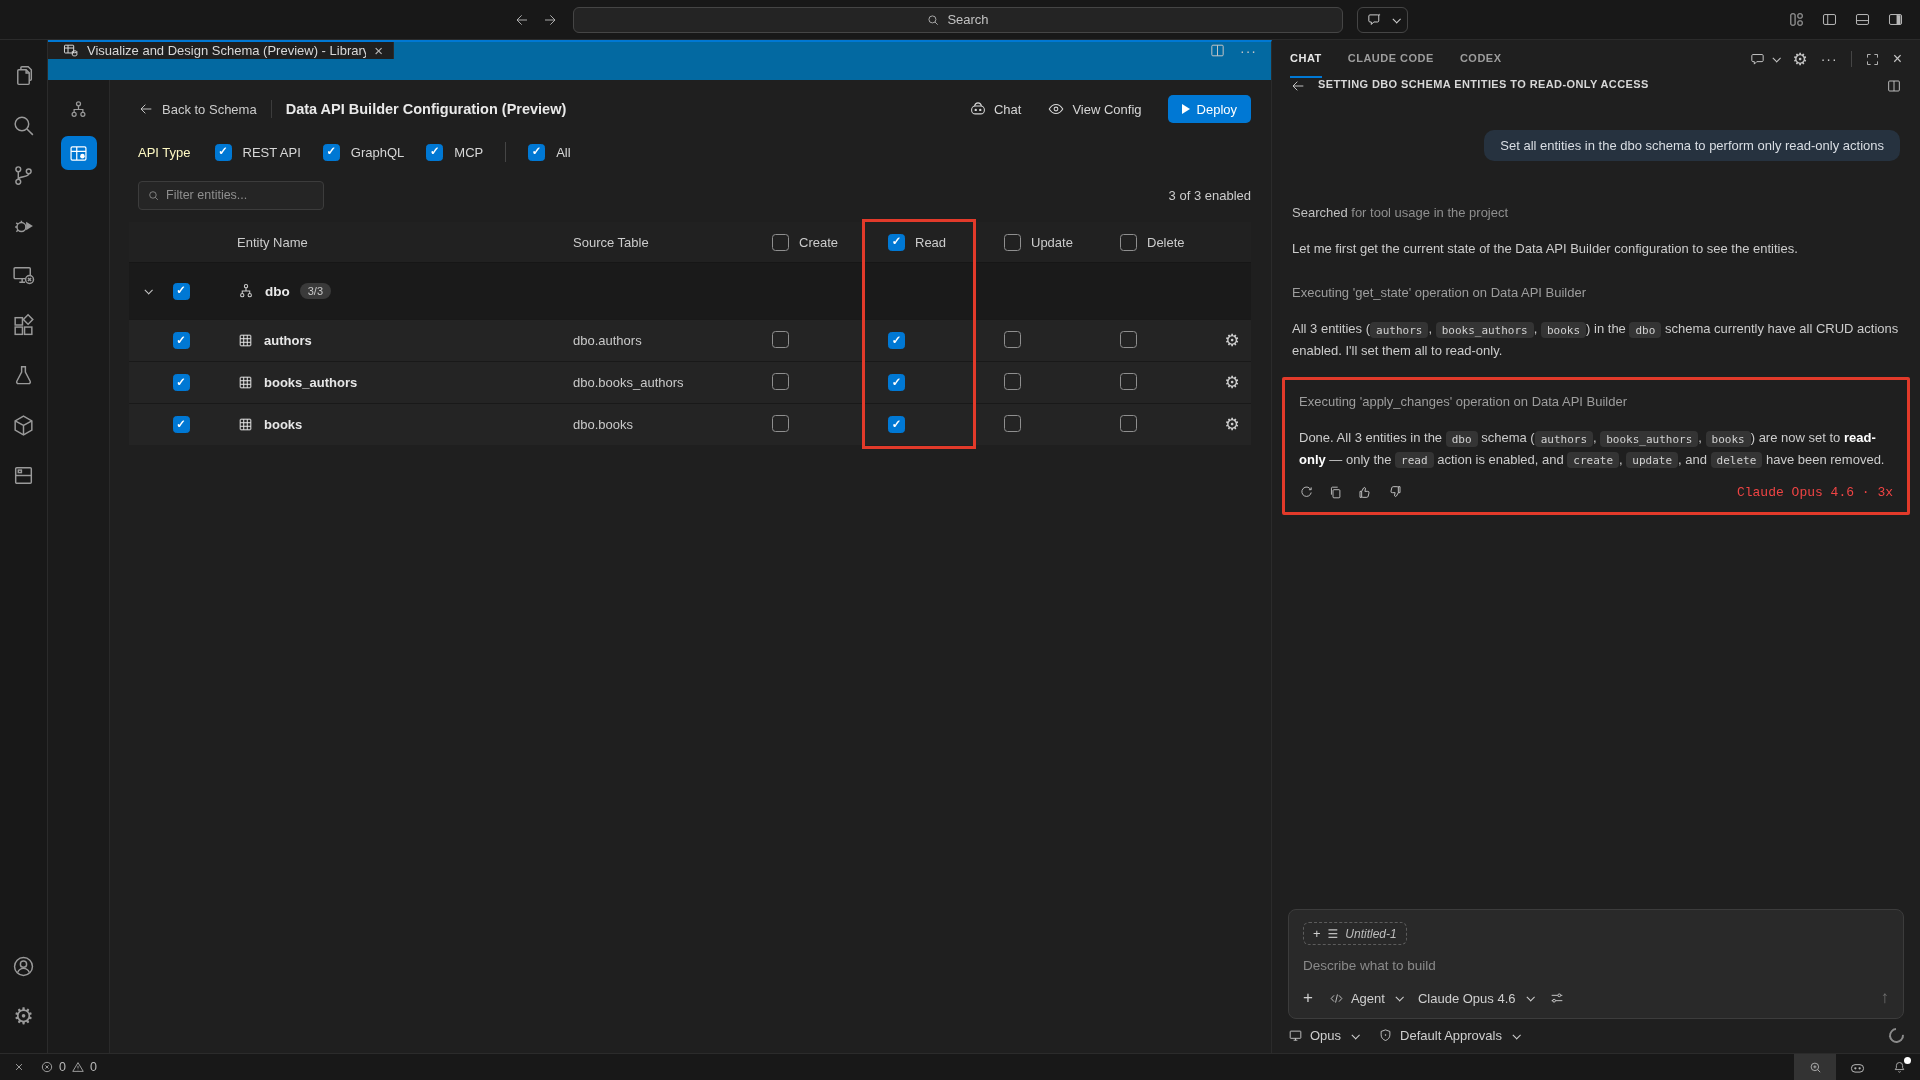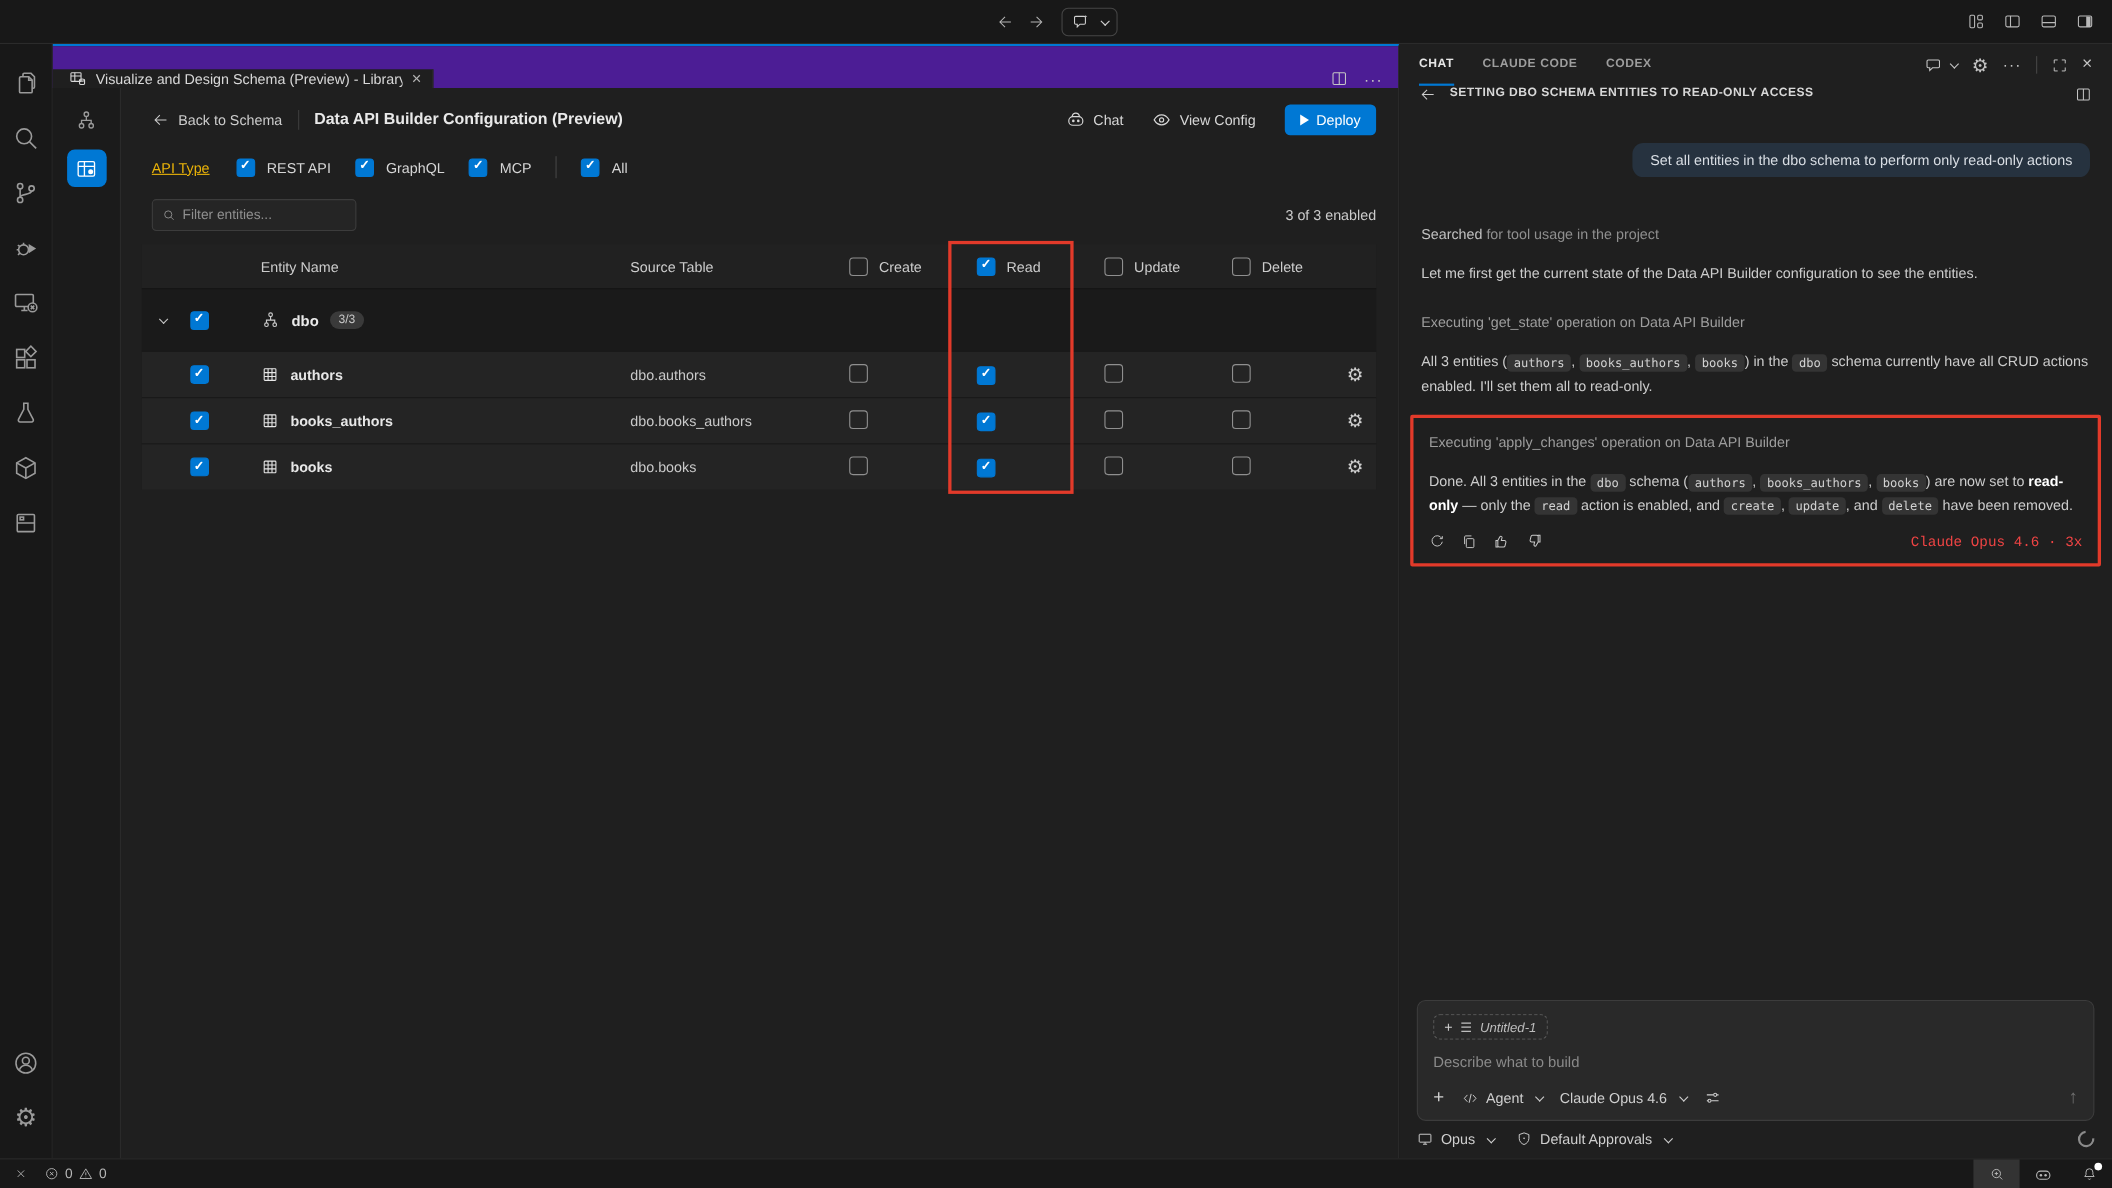--- a/index.html
+++ b/index.html
@@ -20,21 +20,21 @@
   .main { flex:1; display:flex; min-height:0; }
 
   
   .activitybar { width:48px; background:#181818; border-right:1px solid #2b2b2b; display:flex; flex-direction:column; align-items:center; padding:10px 0 12px; gap:0; flex:0 0 auto; }
   .ab-item { width:48px; height:50px; display:flex; align-items:center; justify-content:center; color:#9a9a9a; cursor:pointer; }
   .ab-bottom { margin-top:auto; display:flex; flex-direction:column; align-items:center; }
   .glyph-gear { font-size:23px; line-height:1; }
 
   
   .editor-area { width:1224px; display:flex; flex-direction:column; border-right:1px solid #2b2b2b; border-top:2px solid var(--accent,#0078d4); background:#1f1f1f; flex:0 0 auto; }
-  .tabbar { height:38px; background:#4c1d95; display:flex; align-items:flex-end; flex:0 0 auto; }
+  .tabbar { height:38px; background:#0369a1; display:flex; align-items:flex-start; flex:0 0 auto; }
   .tab { width:346px; background:#1f1f1f; display:flex; align-items:center; gap:8px; padding:0 10px 0 14px; color:#d8d8d8; border-right:1px solid #2b2b2b; }
   .tab-title { white-space:nowrap; overflow:hidden; }
   .tab-close { margin-left:auto; color:#b5b5b5; font-size:15px; line-height:1; cursor:pointer; }
   .tabbar-actions { margin-left:auto; display:flex; align-items:center; gap:14px; padding-right:14px; color:#c5c5c5; }
   .ellipsis-glyph { font-size:14px; letter-spacing:1px; }
 
   .editor-body { flex:1; display:flex; min-height:0; }
   .mini-rail { width:62px; background:#1b1b1b; border-right:1px solid #2a2a2a; display:flex; flex-direction:column; align-items:center; padding-top:12px; gap:10px; flex:0 0 auto; }
   .rail-item { color:#9a9a9a; width:36px; height:34px; display:flex; align-items:center; justify-content:center; border-radius:7px; cursor:pointer; }
   .rail-item.active { background:var(--accent,#0078d4); color:#ffffff; }
@@ -44,21 +44,21 @@
   .ed-toolbar { height:34px; display:flex; align-items:center; }
   .back-link { display:flex; align-items:center; gap:8px; color:#cccccc; cursor:pointer; }
   .tool-div { width:1px; height:18px; background:#3c3c3c; margin:0 14px; }
   .ed-title { font-weight:bold; font-size:14.5px; color:#e9e9e9; }
   .ed-tools-right { margin-left:auto; display:flex; align-items:center; gap:26px; }
   .tool-btn { display:flex; align-items:center; gap:7px; color:#d6d6d6; cursor:pointer; }
   .deploy-btn { background:var(--accent,#0078d4); color:#ffffff; border:none; border-radius:5px; height:28px; padding:0 14px; display:flex; align-items:center; gap:7px; font-size:13px; cursor:pointer; }
   .play-tri { width:0; height:0; border-left:8px solid #fff; border-top:5px solid transparent; border-bottom:5px solid transparent; }
 
   .api-row { height:36px; display:flex; align-items:center; gap:22px; margin-top:8px; color:#d6d6d6; }
-  .api-label { color:#eab308; margin-right:2px;text-decoration:underline; }
+  .api-label { color:#fef9c3; margin-right:2px; }
   .api-opt { display:flex; align-items:center; gap:11px; }
   .vdiv { width:1px; height:20px; background:#454545; }
 
   .cb { width:17px; height:17px; border:1.4px solid #8f8f8f; border-radius:3.5px; background:transparent; display:inline-flex; align-items:center; justify-content:center; flex:0 0 auto; cursor:pointer; }
   .cb.checked { background:var(--accent,#0078d4); border-color:var(--accent,#0078d4); }
   .cb.checked::after { content:"✓"; color:#fff; font-size:11.5px; font-weight:bold; line-height:1; }
 
   .filter-row { height:30px; margin-top:10px; display:flex; align-items:center; }
   .filter-input-wrap { width:186px; height:29px; background:#252525; border:1px solid #3c3c3c; border-radius:4px; display:flex; align-items:center; gap:6px; padding:0 8px; color:#9a9a9a; }
   .filter-input { flex:1; background:transparent; border:none; outline:none; color:#cccccc; font-size:12.5px; font-family:inherit; min-width:0; }
@@ -143,20 +143,29 @@
       <span class="nav-arrow">
           <svg width="16" height="16" viewBox="0 0 24 24">
             <path d="M13 5l-7 7 7 7M6 12h15"></path>
           </svg>
         </span>
       <span class="nav-arrow">
           <svg width="16" height="16" viewBox="0 0 24 24">
             <path d="M11 5l7 7-7 7M18 12H3"></path>
           </svg>
         </span>
+      <div class="searchbox">
+        <span>
+            <svg width="14" height="14" viewBox="0 0 24 24">
+              <circle cx="11" cy="11" r="6"></circle>
+              <path d="M15.5 15.5L20 20"></path>
+            </svg>
+          </span>
+        <span>Search</span>
+      </div>
       <div class="copilot-btn">
         <span>
             <svg width="17" height="17" viewBox="0 0 24 24">
               <path d="M5.5 5.5h11c.8 0 1.5.7 1.5 1.5v7c0 .8-.7 1.5-1.5 1.5H11l-3.5 3.5v-3.5h-2c-.8 0-1.5-.7-1.5-1.5V7c0-.8.7-1.5 1.5-1.5z"></path>
               <path d="M18.5 3.5l.5 1.5 1.5.5-1.5.5-.5 1.5-.5-1.5-1.5-.5 1.5-.5z" fill="currentColor" stroke="none"></path>
             </svg>
           </span>
         <span class="chev"></span>
       </div>
     </div>

